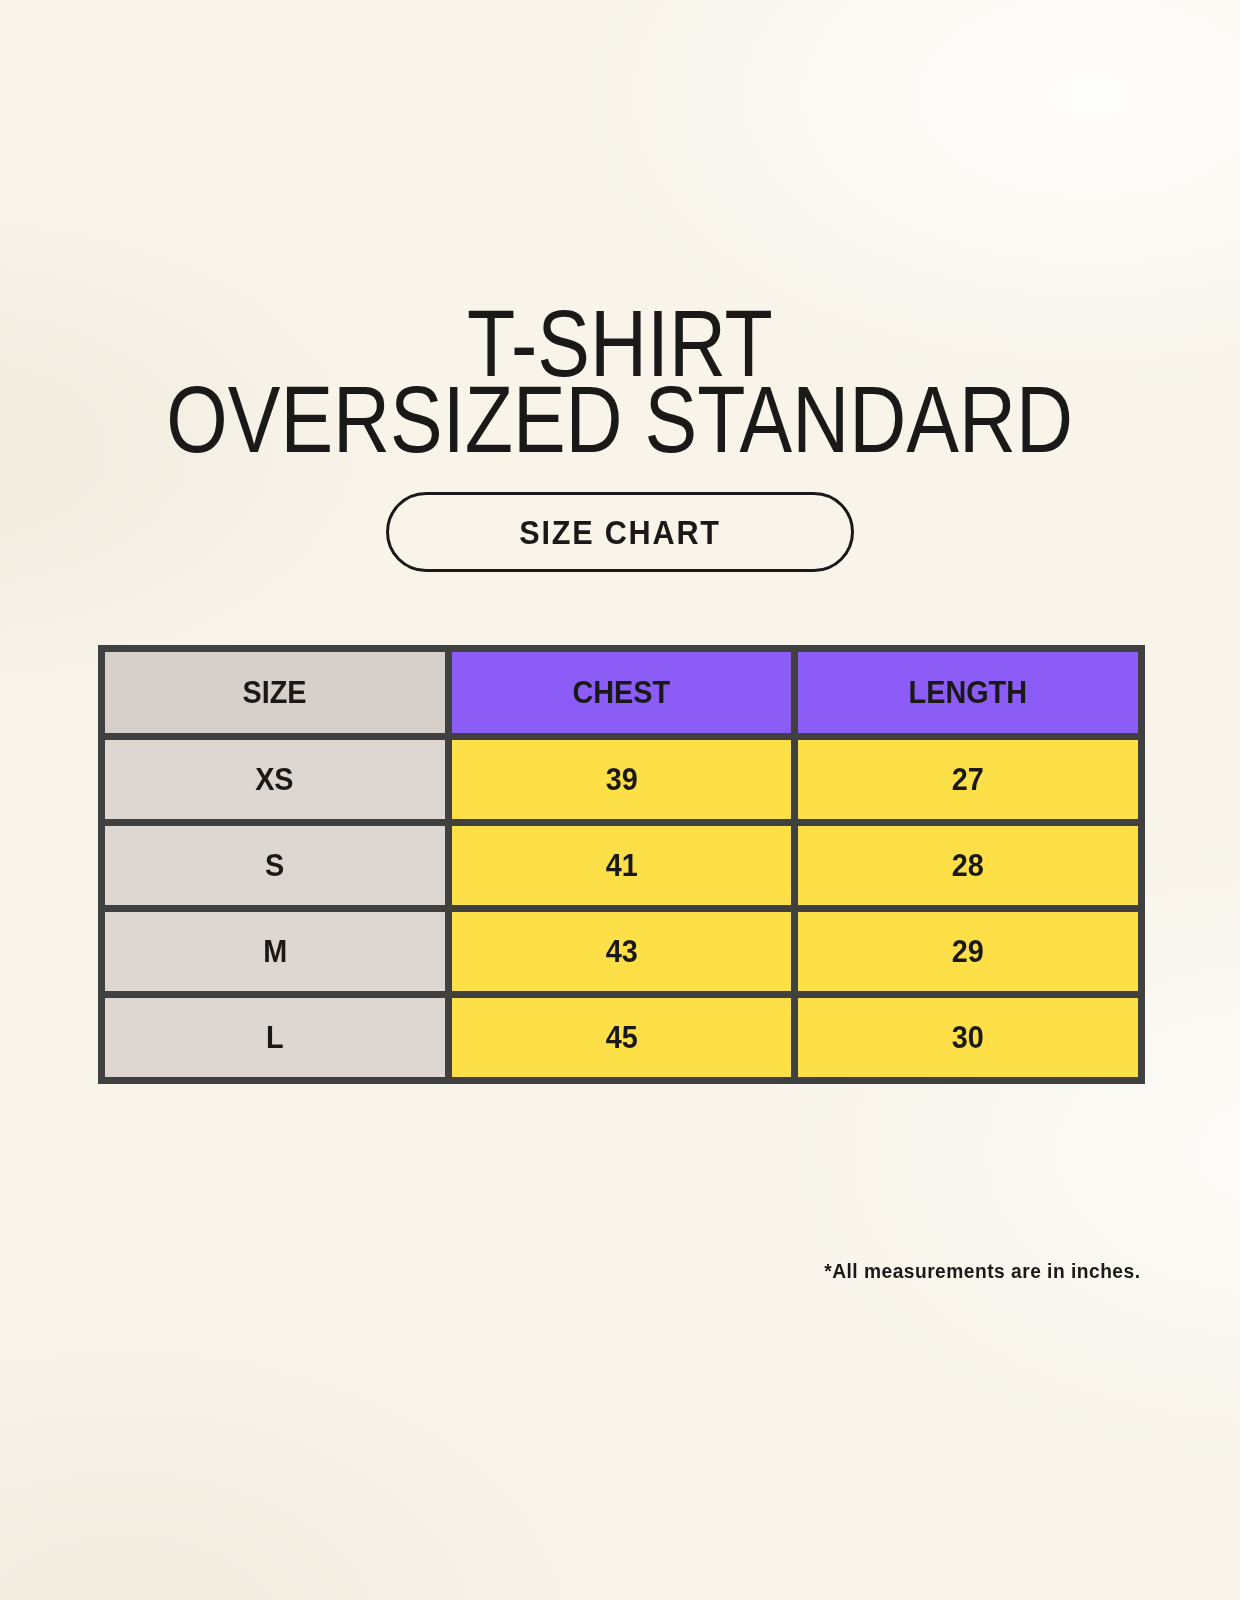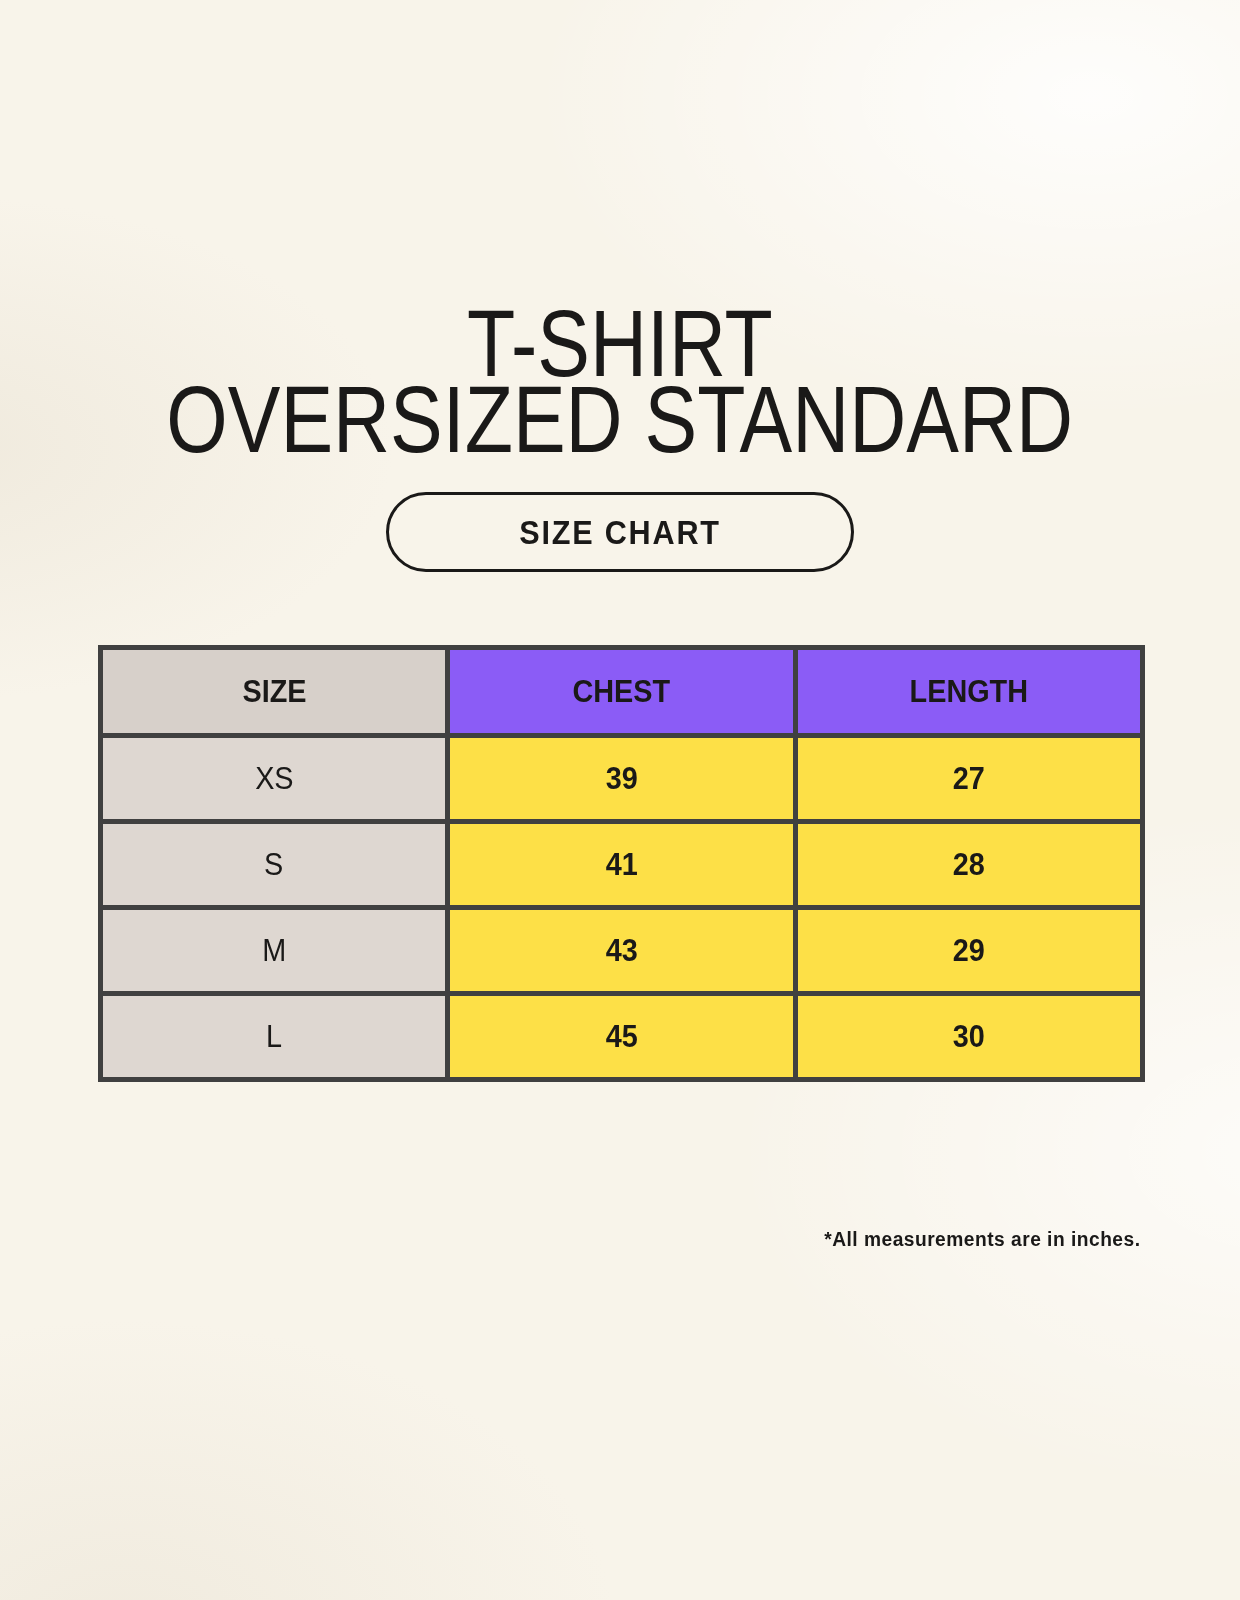--- a/index.html
+++ b/index.html
@@ -40,35 +40,35 @@
   }
   .badge .cnd { transform:scaleX(0.9); font-size:34px; font-weight:bold; letter-spacing:2px; }
 
   table.size-chart {
     position:absolute; top:645px; left:98px;
     width:1047px;
     border-collapse:collapse; table-layout:fixed;
     border:3px solid #141414;
   }
   table.size-chart th, table.size-chart td {
-    border:5px solid #404040;
+    border:7px solid #404040;
     text-align:center; vertical-align:middle;
     font-size:32px;
     padding:0;
   }
   table.size-chart thead th { height:88px; font-weight:bold; border-bottom:3px solid #141414; }
   table.size-chart tbody td { height:86px; }
   th.h-size   { background:#d7d0ca; }
   th.h-meas   { background:#8b5cf6; }
-  td.c-size   { background:#ded7d1; font-weight:normal; }
+  td.c-size   { background:#ded7d1; font-weight:bold; }
   td.c-val    { background:#fde047; font-weight:bold; }
   table.size-chart .cnd { transform:scaleX(0.9); }
 
   .footnote {
-    position:absolute; top:1228px; left:98px; width:1042px;
+    position:absolute; top:1260px; left:98px; width:1042px;
     text-align:right;
     font-size:20px; font-weight:bold; letter-spacing:0.5px;
   }
   .footnote .cnd { transform:scaleX(0.96); transform-origin:100% 50%; }
 </style>
 </head>
 <body>
 
 <div class="bg"></div>
 

